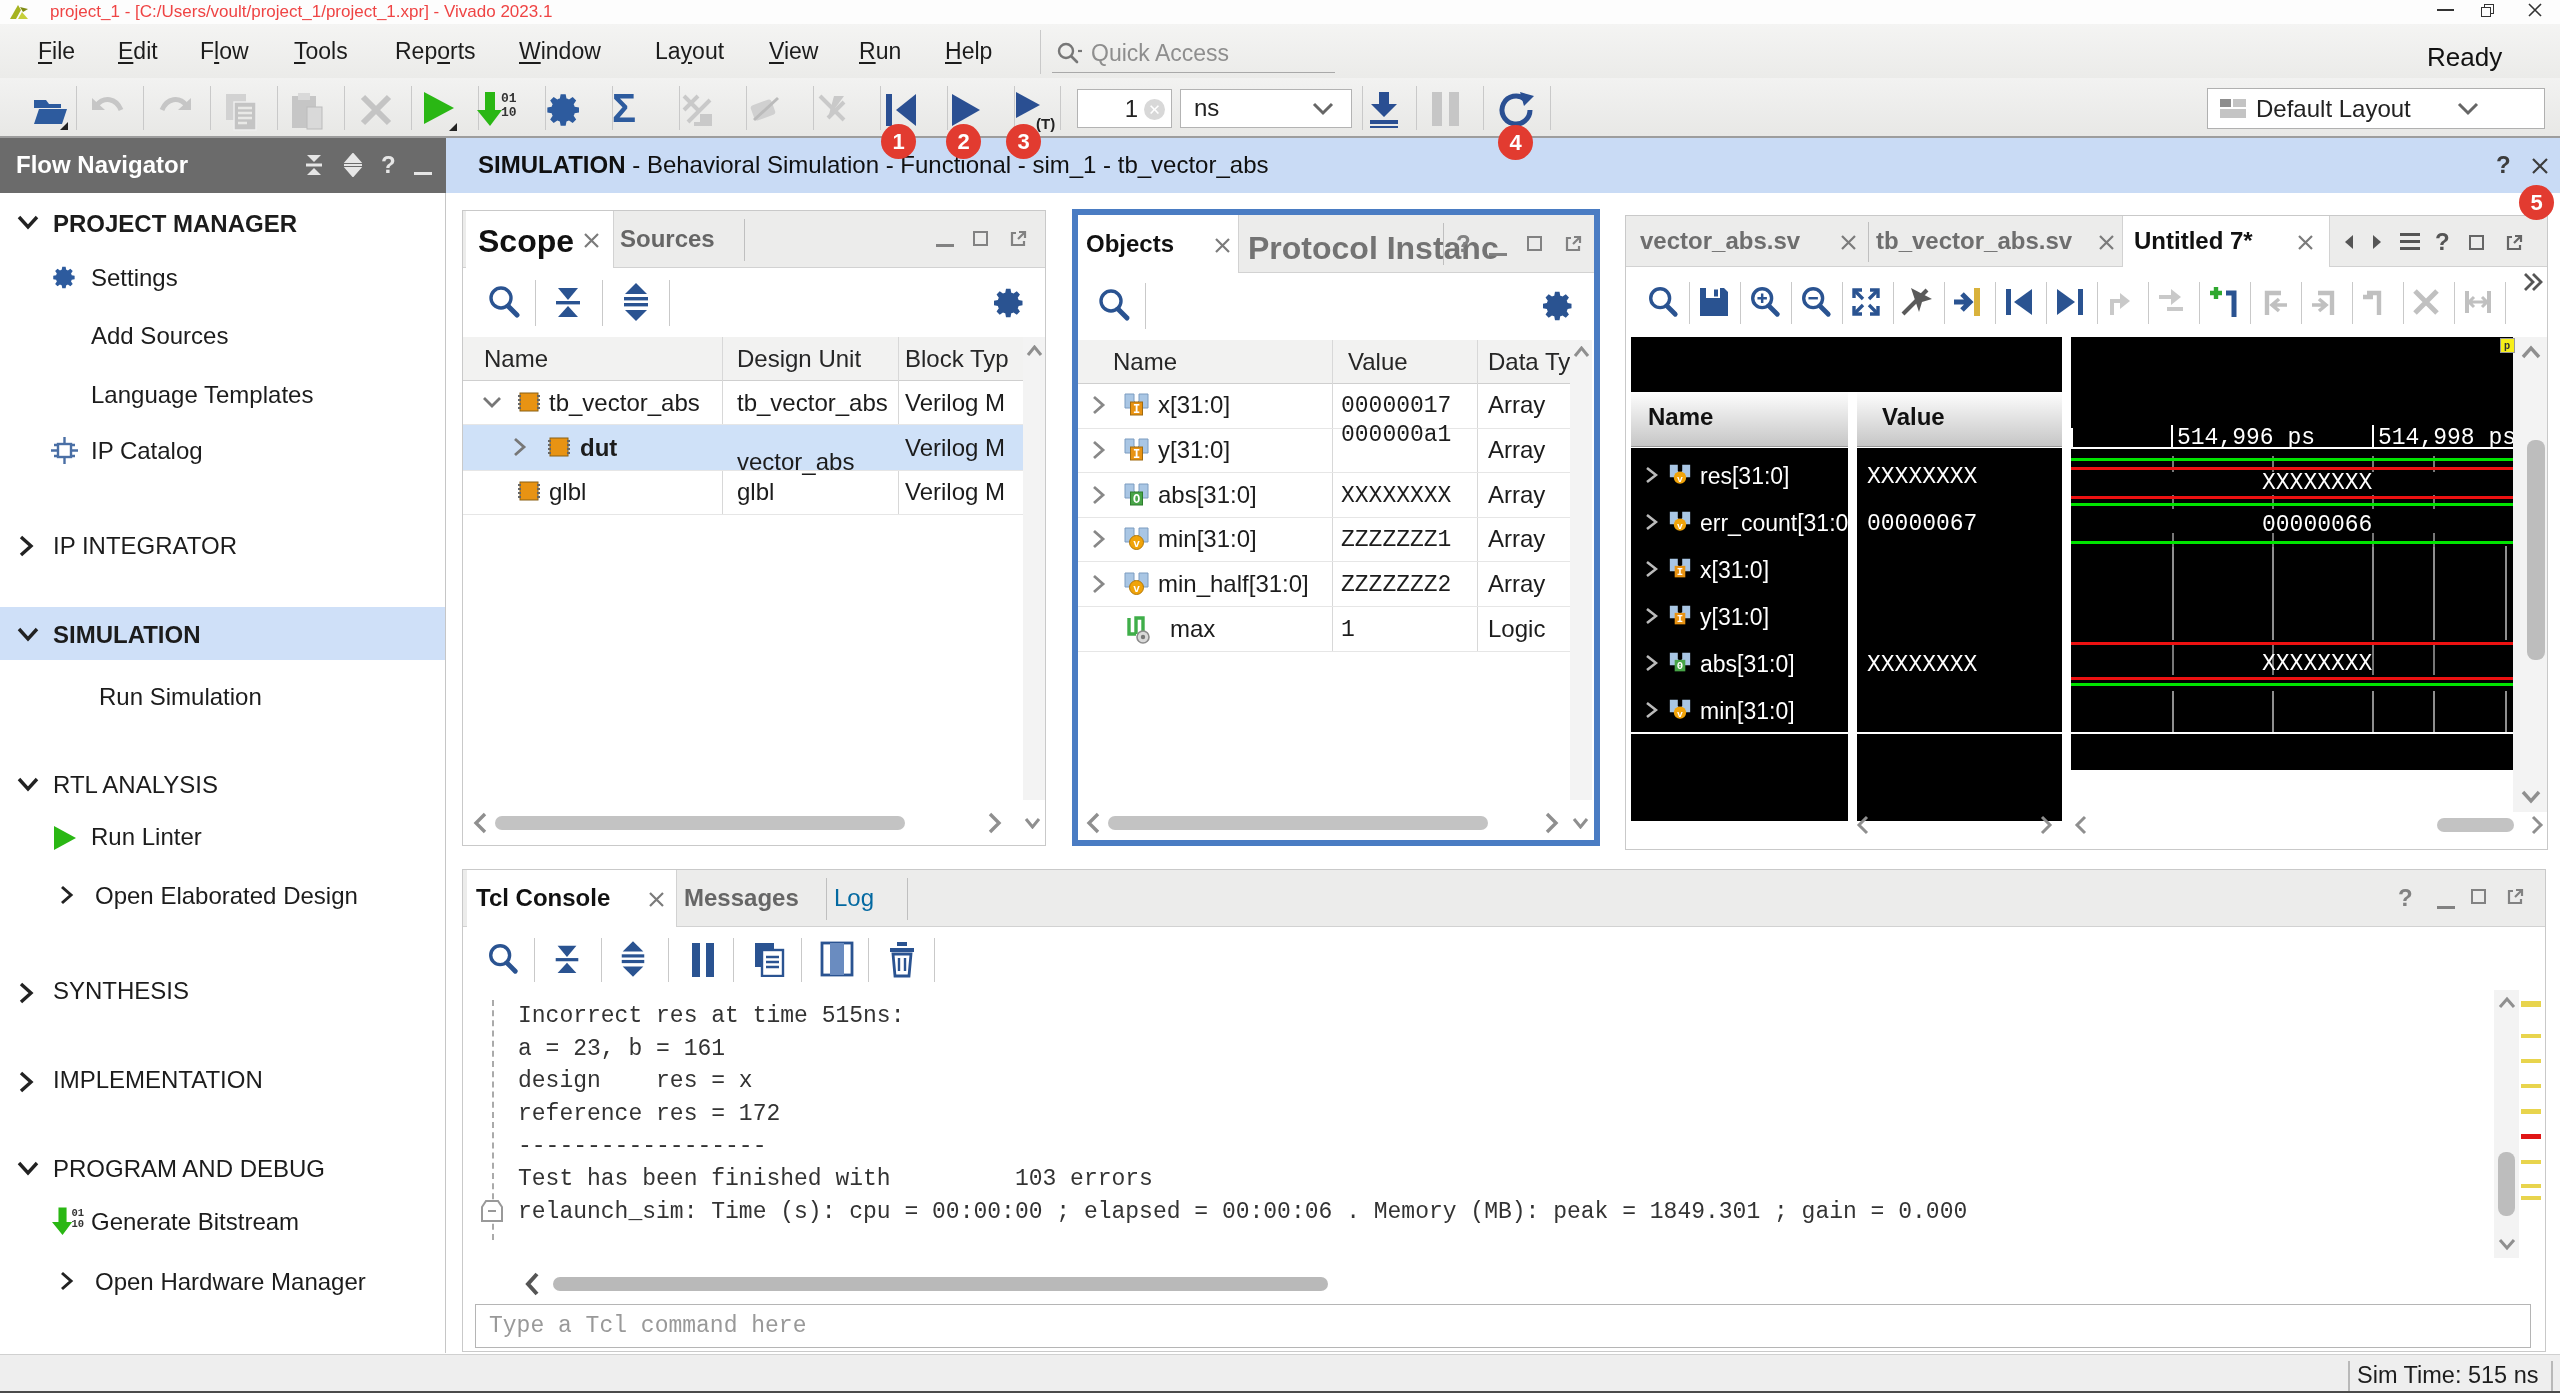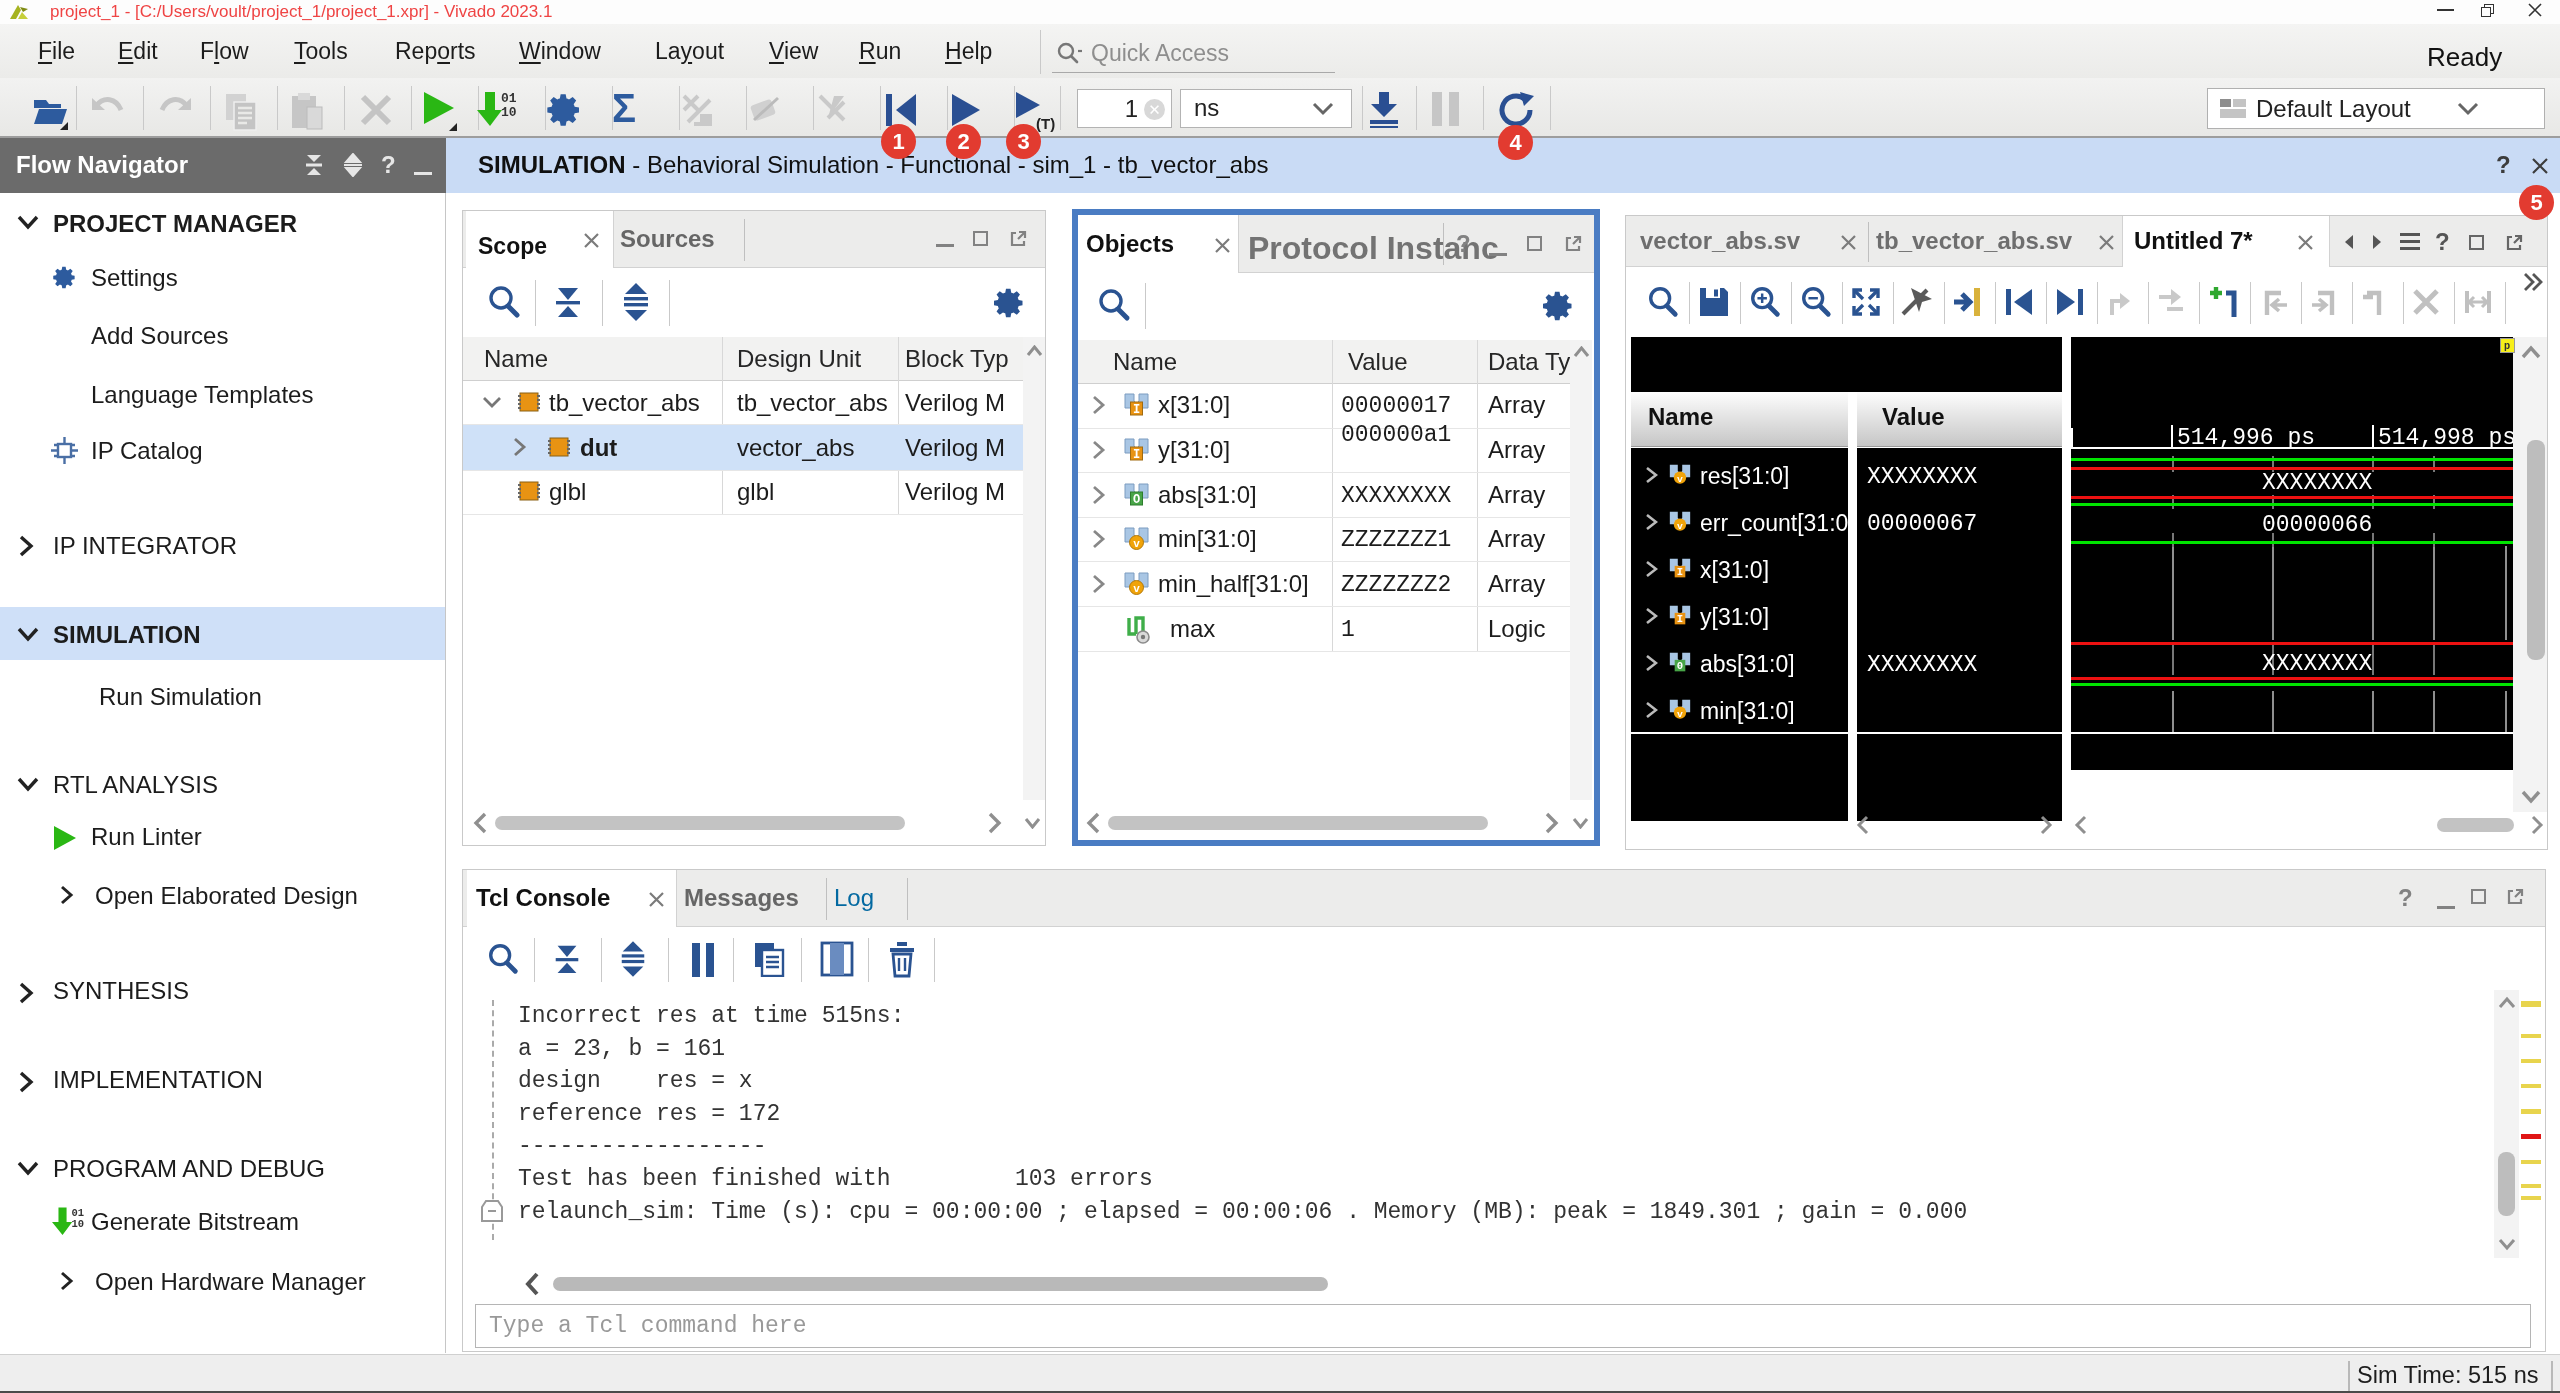--- a/index.html
+++ b/index.html
@@ -290,21 +290,21 @@
 <div class="abs" style="left:2348px;top:1361px;width:2px;height:32px;background:#b9b9b9;"></div>
 <div class="abs" style="left:2551px;top:1361px;width:2px;height:32px;background:#b9b9b9;"></div>
 <div class="abs" style="left:2357px;top:1362px;font-size:23.5px;color:#1d1d1d;white-space:nowrap;">Sim Time: 515 ns</div>
 <div class="abs" style="left:0;top:1391px;width:2560px;height:2px;background:#4a4a4a;"></div>
 
 <div id="scope">
   <div class="abs" style="left:462px;top:210px;width:584px;height:636px;background:#fff;border:1px solid #c9c9c9;"></div>
 
   <div class="abs" style="left:463px;top:211px;width:582px;height:57px;background:#ececeb;border-bottom:1px solid #d2d2d2;"></div>
   <div class="abs" style="left:466px;top:211px;width:148px;height:57px;background:#fff;border-right:1px solid #d2d2d2;"></div>
-  <div class="abs" style="left:478px;top:233px;font-size:23px;font-weight:bold;color:#111;">Scope</div>
+  <div class="abs" style="left:478px;top:223px;font-size:32px;font-weight:bold;color:#111;">Scope</div>
   <svg class="abs" style="left:583px;top:232px;" width="17" height="17" viewBox="0 0 17 17">
       <path d="M2 2 L15 15 M15 2 L2 15" stroke="#7b7b7b" stroke-width="2.2"></path>
     </svg>
   <div class="abs" style="left:620px;top:225px;font-size:24px;color:#666;font-weight:bold;">Sources</div>
   <div class="vsep" style="left:744px;top:219px;height:42px;background:#bfbfbf;"></div>
   <div class="abs" style="left:936px;top:244px;width:18px;height:3px;background:#828282;"></div>
   <div class="abs" style="left:973px;top:231px;width:15px;height:15px;border:2.4px solid #828282;"></div>
   <svg class="abs" style="left:1009px;top:230px;" width="18" height="18" viewBox="0 0 18 18">
     <path d="M7 3 H3 v12 h12 v-4" fill="none" stroke="#828282" stroke-width="2.2"></path>
     <path d="M10 2 h6 v6 M16 2 L9 9" fill="none" stroke="#828282" stroke-width="2.2"></path>
@@ -354,21 +354,21 @@
   <div class="abs" style="left:737px;top:389px;font-size:24px;color:#1c1c1c;">tb_vector_abs</div>
   <div class="abs" style="left:905px;top:389px;font-size:24px;color:#1c1c1c;">Verilog M</div>
   <svg class="abs" style="left:513px;top:437px;" width="14" height="20" viewBox="0 0 14 20">
       <path d="M2 2 L11 10 L2 18" stroke="#777" stroke-width="2.8" fill="none"></path>
     </svg>
   <svg class="abs" style="left:546px;top:435px;" width="26" height="24" viewBox="0 0 26 24">
     <rect x="4" y="3" width="18" height="18" fill="#e89313" stroke="#8a6015" stroke-width="1"></rect>
     <path d="M2 6 h3 M2 10 h3 M2 14 h3 M2 18 h3 M21 6 h3 M21 10 h3 M21 14 h3 M21 18 h3" stroke="#666" stroke-width="1.8"></path>
   </svg>
   <div class="abs" style="left:580px;top:434px;font-size:24px;color:#1c1c1c;font-weight:bold;">dut</div>
-  <div class="abs" style="left:737px;top:434px;font-size:24px;color:#1c1c1c;">vector_abs</div>
+  <div class="abs" style="left:737px;top:448px;font-size:24px;color:#1c1c1c;">vector_abs</div>
   <div class="abs" style="left:905px;top:434px;font-size:24px;color:#1c1c1c;">Verilog M</div>
   <svg class="abs" style="left:516px;top:479px;" width="26" height="24" viewBox="0 0 26 24">
     <rect x="4" y="3" width="18" height="18" fill="#e89313" stroke="#8a6015" stroke-width="1"></rect>
     <path d="M2 6 h3 M2 10 h3 M2 14 h3 M2 18 h3 M21 6 h3 M21 10 h3 M21 14 h3 M21 18 h3" stroke="#666" stroke-width="1.8"></path>
   </svg>
   <div class="abs" style="left:549px;top:478px;font-size:24px;color:#1c1c1c;">glbl</div>
   <div class="abs" style="left:737px;top:478px;font-size:24px;color:#1c1c1c;">glbl</div>
   <div class="abs" style="left:905px;top:478px;font-size:24px;color:#1c1c1c;">Verilog M</div>
 
   <div class="abs" style="left:1023px;top:337px;width:22px;height:463px;background:#f3f3f3;"></div>

